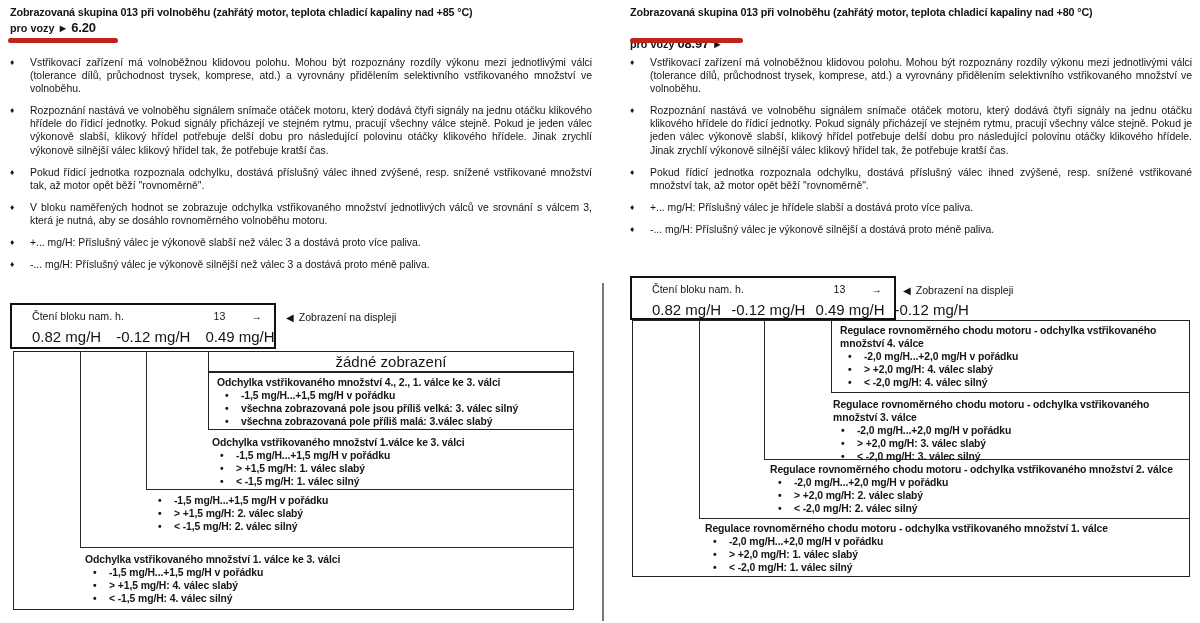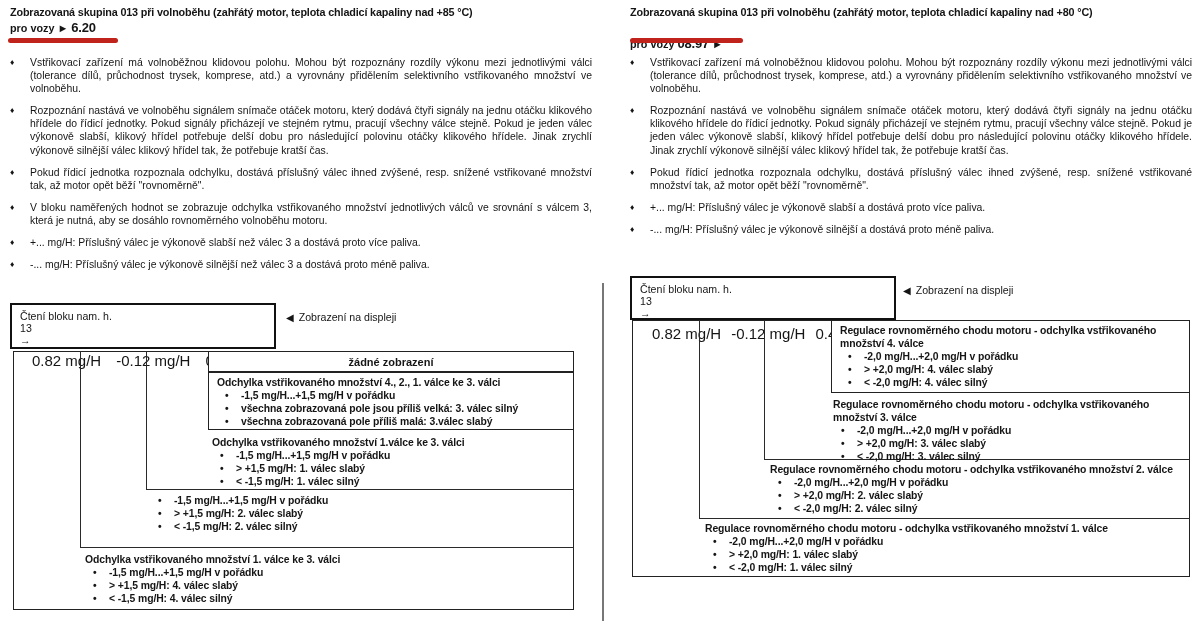--- a/index.html
+++ b/index.html
@@ -20,36 +20,36 @@
   .redbar { position:absolute; height:5px; background:#c0231c; border-radius:2.5px; }
 
   
   .paras { position:absolute; display:flex; flex-direction:column; gap:9px; }
   .para  { display:flex; }
   .dm    { width:20px; flex:none; font-size:8.5px; line-height:13.1px; }
   .pt    { flex:1; font-size:10.4px; line-height:13.1px; text-align:justify; }
 
   
   .dbox  { position:absolute; border:2.5px solid #111; background:#fff; box-sizing:border-box; }
-  .drow1 { display:flex; padding:5px 12px 0 8px; font-size:10.6px; white-space:nowrap;flex-direction:column; }
+  .drow1 { display:flex; padding:5px 12px 0 20px; font-size:10.6px; white-space:nowrap; }
   .dlabel{ flex:1; }
   .dgroup{ margin-right:26px; }
   .drow2 { display:flex; padding:6px 0 0 8px; font-size:15px; white-space:nowrap;margin-left:12px; }
   #pgL .drow2 { gap:15px; }
   #pgR .drow2 { gap:10px; }
   .callout { position:absolute; font-size:10.6px; white-space:nowrap; }
   .callout .tri { font-size:10px; margin-right:5px; }
 
   
   .rect  { position:absolute; box-sizing:border-box; }
   .outer { border:1.6px solid #222; }
   .brkt  { border-left:1.4px solid #2a2a2a; border-bottom:1.4px solid #2a2a2a; }
   .boxed { border:1.4px solid #222; background:#fff; }
   .heavy { border-width:1.8px; }
-  .nodisp{ display:flex; align-items:center; justify-content:center; font-size:11px;font-weight:bold; }
+  .nodisp{ display:flex; align-items:center; justify-content:center; font-size:15px; }
 
   
   .zone  { position:absolute; font-size:10.4px; line-height:13px; letter-spacing:-0.1px;font-weight:bold; }
   .zpad  { padding:3px 8px; }
   .zrow  { display:flex; padding-left:8px; }
   .dot   { width:16px; flex:none; }
 
   .edge  { position:absolute; left:602px; top:283px; width:2px; height:338px; background:#777; }
 </style>
 </head>
@@ -195,21 +195,21 @@
     <div class="para">
       <span class="dm">♦</span>
       <div class="pt">Rozpoznání nastává ve volnoběhu signálem snímače otáček motoru, který dodává čtyři signály na jednu otáčku klikového hřídele do řídicí jednotky. Pokud signály přicházejí ve stejném rytmu, pracují všechny válce stejně. Pokud je jeden válec výkonově slabší, klikový hřídel potřebuje delší dobu pro následující polovinu otáčky klikového hřídele. Jinak zrychlí výkonově silnější válec klikový hřídel tak, že potřebuje kratší čas.</div>
     </div>
     <div class="para">
       <span class="dm">♦</span>
       <div class="pt">Pokud řídicí jednotka rozpoznala odchylku, dostává příslušný válec ihned zvýšené, resp. snížené vstřikované množství tak, až motor opět běží "rovnoměrně".</div>
     </div>
     <div class="para">
       <span class="dm">♦</span>
-      <div class="pt">+... mg/H: Příslušný válec je výkonově slabší a dostává proto více paliva.</div>
+      <div class="pt">+... mg/H: Příslušný válec je hřídele slabší a dostává proto více paliva.</div>
     </div>
     <div class="para">
       <span class="dm">♦</span>
       <div class="pt">-... mg/H: Příslušný válec je výkonově silnější a dostává proto méně paliva.</div>
     </div>
   </div>
 
   <div class="dbox" style="left:30px; top:276px; width:266px; height:44px;">
     <div class="drow1">
       <span class="dlabel">Čtení bloku nam. h.</span>

